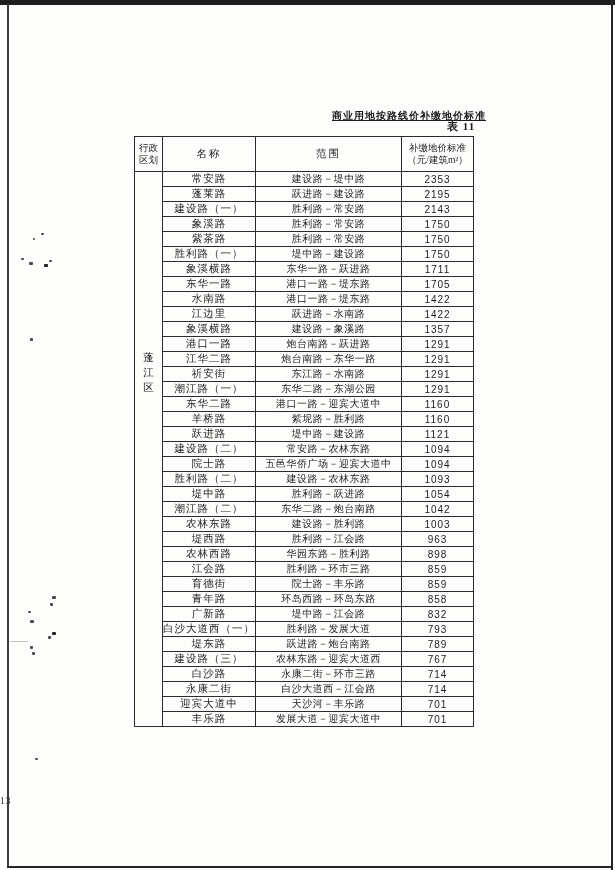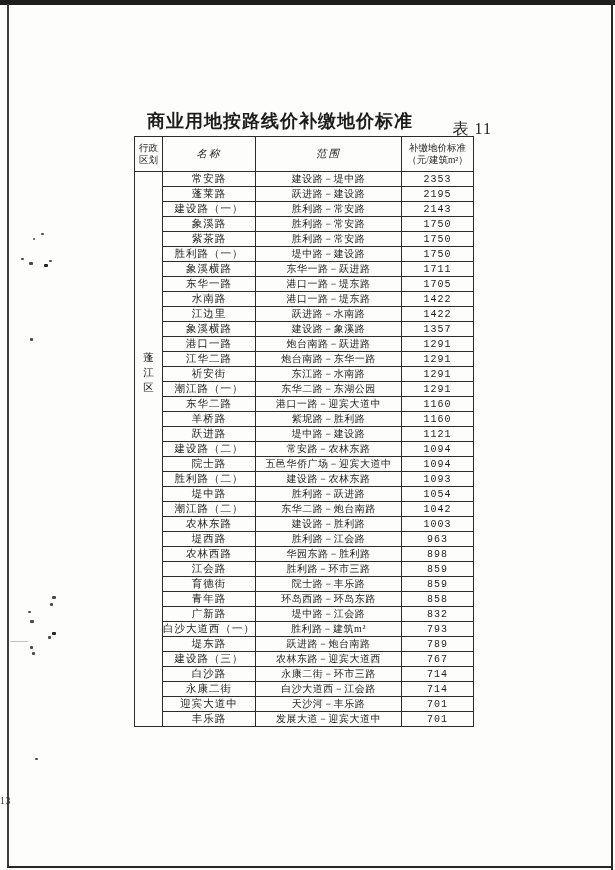--- a/index.html
+++ b/index.html
@@ -7,36 +7,36 @@
   .page{position:relative;width:615px;height:870px;background:#fdfdfb;overflow:hidden;color:#1c1c1c;}
 
   
   .art{position:absolute;background:#1e1e1e;}
   .top-bar{top:0;left:0;width:615px;height:5px;}
   .left-line{top:4px;left:7px;width:2px;height:862px;background:#3c3c3c;}
   .right-line{top:0;left:611px;width:2px;height:870px;background:#262626;}
   .bottom-line{top:866px;left:7px;width:606px;height:2px;background:#262626;}
   .speck{position:absolute;background:#4a4a4a;border-radius:1px;}
 
-  .title{position:absolute;top:109px;left:147px;width:339px;text-align:left;
-         font-size:18px;font-weight:bold;letter-spacing:1px;white-space:nowrap;}
-  .table-label{position:absolute;top:119px;left:447px;width:45px;font-size:16px;font-weight:normal;letter-spacing:1px;text-align:right;}
+  .title{position:absolute;top:109px;left:147px;width:339px;text-align:right;
+         font-size:10px;font-weight:bold;letter-spacing:1px;white-space:nowrap;text-decoration:underline;}
+  .table-label{position:absolute;top:119px;left:447px;width:45px;font-size:11px;font-weight:bold;letter-spacing:1px;}
 
   table.price{position:absolute;top:136px;left:134px;width:339px;table-layout:fixed;
               border-collapse:collapse;font-size:10.5px;}
   table.price th, table.price td{border:1px solid #2b2b2b;padding:0;text-align:center;
               vertical-align:middle;overflow:hidden;white-space:nowrap;}
   table.price thead tr{height:35px;}
   table.price tbody tr{height:15px;}
   th{font-weight:normal;}
   .hdr-small div{font-size:9.5px;line-height:12px;}
-  .hdr-mid{font-size:10.5px;letter-spacing:2px;font-style:italic;}
+  .hdr-mid{font-size:10.5px;letter-spacing:2px;}
   td.name-cell{letter-spacing:1px;}
   td.range-cell{font-size:10px;letter-spacing:0.5px;}
-  td.price-cell{font-family:Liberation Mono, monospace;font-size:10px;letter-spacing:1px;}
+  td.price-cell{font-family:Liberation Sans, sans-serif;font-size:10px;letter-spacing:1px;}
   td.region-cell{position:relative;}
   .region-label{position:absolute;top:178px;left:0;width:100%;text-align:center;}
   .region-label div{font-size:10.5px;line-height:15px;}
 
   .pageno{position:absolute;top:796px;left:0;width:615px;font-size:9.5px;letter-spacing:1px;color:#2e2e2e;}
 </style>
 </head>
 <body>
 
 <div class="page">
@@ -241,21 +241,21 @@
           <td class="range-cell">环岛西路－环岛东路</td>
           <td class="price-cell">858</td>
         </tr>
         <tr>
           <td class="name-cell">广新路</td>
           <td class="range-cell">堤中路－江会路</td>
           <td class="price-cell">832</td>
         </tr>
         <tr>
           <td class="name-cell">白沙大道西（一）</td>
-          <td class="range-cell">胜利路－建筑m²</td>
+          <td class="range-cell">胜利路－发展大道</td>
           <td class="price-cell">793</td>
         </tr>
         <tr>
           <td class="name-cell">堤东路</td>
           <td class="range-cell">跃进路－炮台南路</td>
           <td class="price-cell">789</td>
         </tr>
         <tr>
           <td class="name-cell">建设路（三）</td>
           <td class="range-cell">农林东路－迎宾大道西</td>

